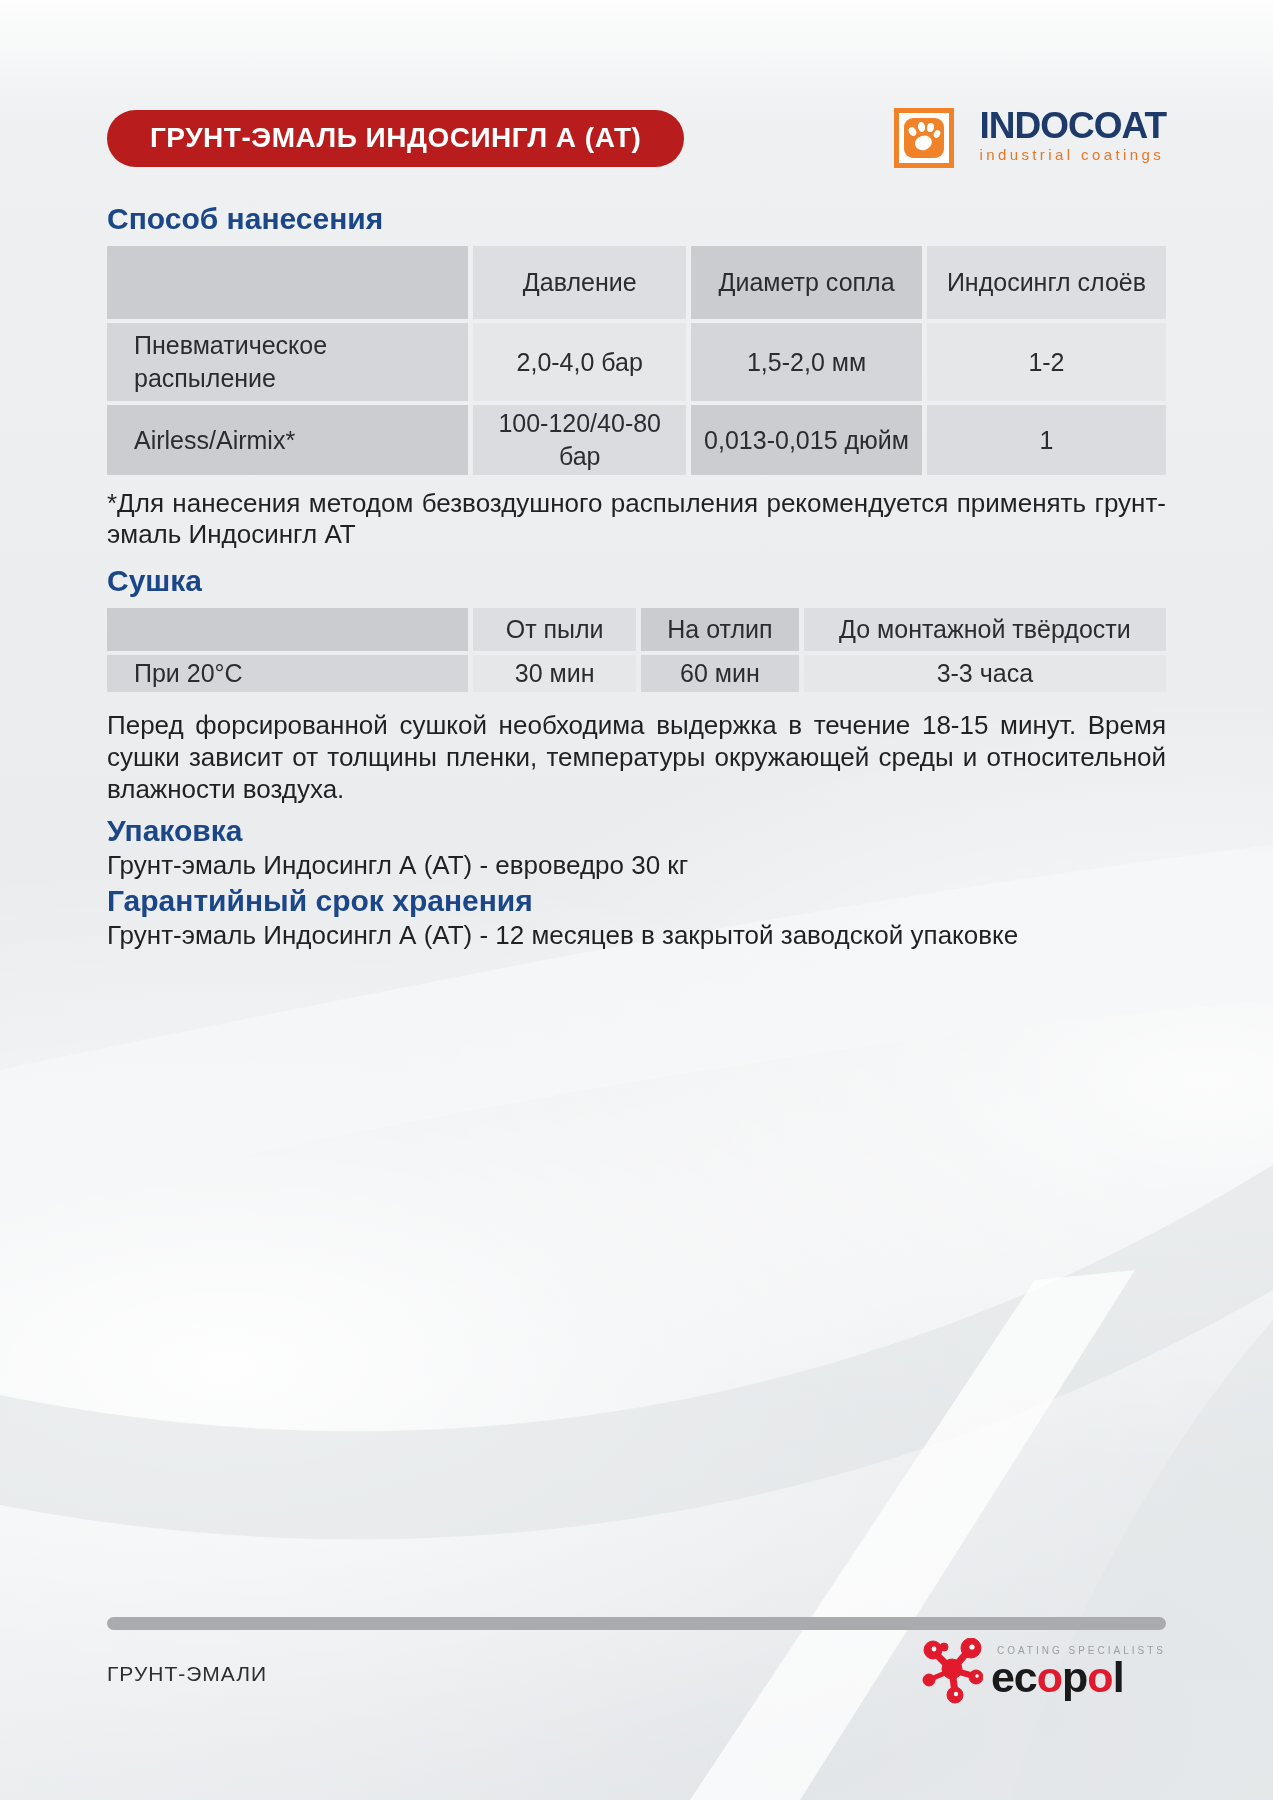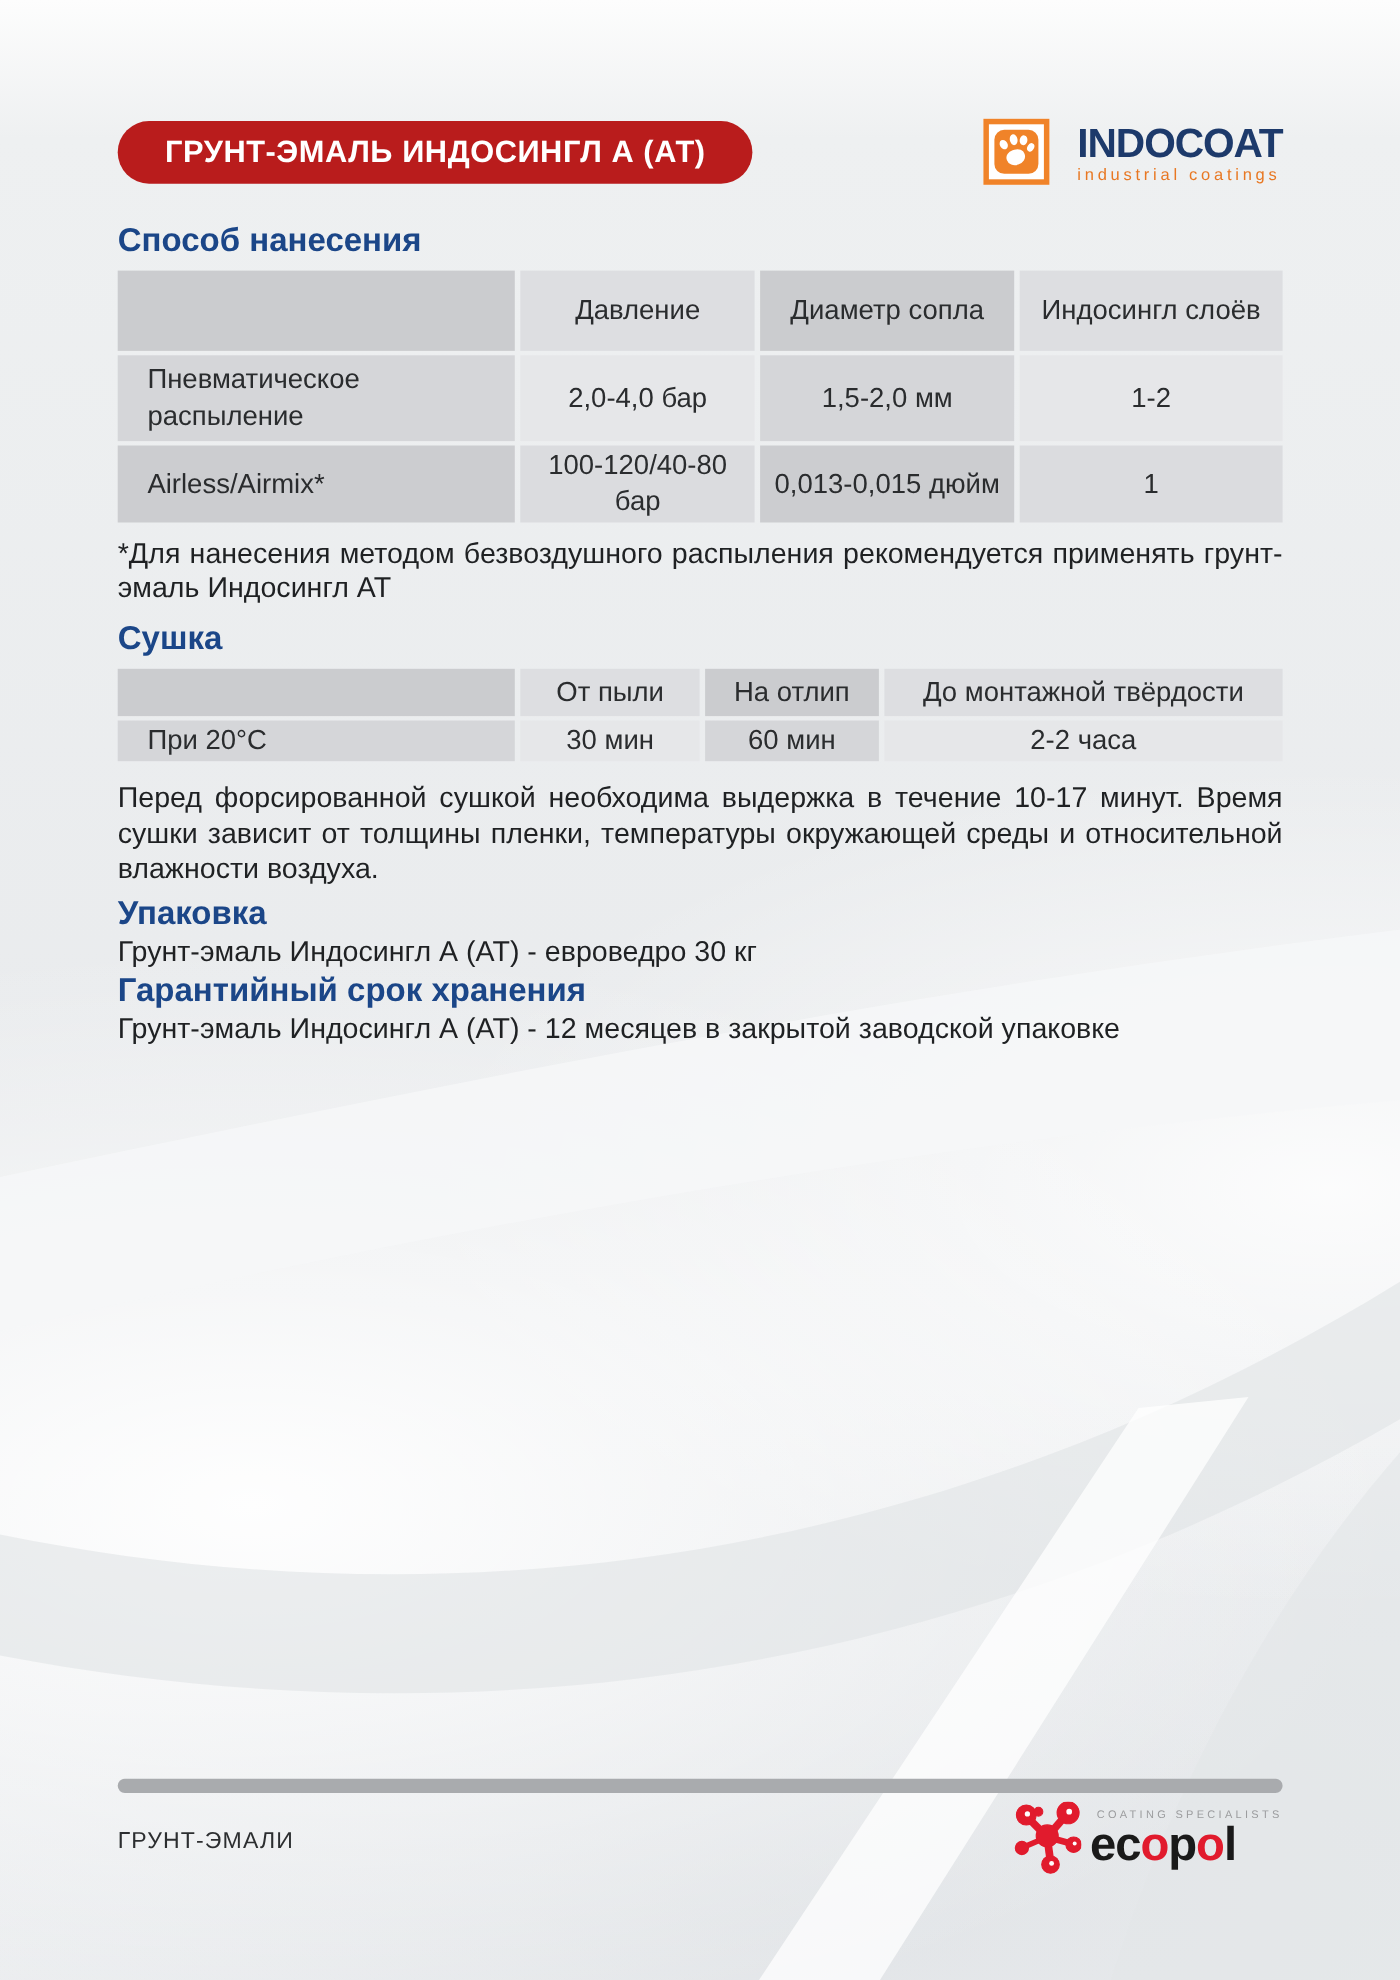--- a/index.html
+++ b/index.html
@@ -17,21 +17,21 @@
   .page{position:absolute;inset:0;z-index:1;}
   .content{position:absolute;left:107px;width:1059px;top:0;}
 
   
   .head-row{display:flex;justify-content:space-between;align-items:center;margin-top:106px;height:64px;}
   .badge{
     display:inline-flex;align-items:center;height:57px;padding:0 43px;
     background:#b91c1c;border-radius:29px;color:#ffffff;
     font-size:28px;font-weight:bold;letter-spacing:.5px;white-space:nowrap;
   }
-  .indocoat{display:flex;align-items:flex-end;gap:25px;}
+  .indocoat{display:flex;align-items:flex-start;gap:25px;}
   .ic-frame{width:60px;height:60px;border:5px solid #F08329;background:#fff;
     display:flex;align-items:center;justify-content:center;box-sizing:border-box;}
   .ic-paw{width:40px;height:40px;background:#F08329;border-radius:9px;position:relative;}
   .pad{position:absolute;background:#fff;border-radius:50%;}
   .pad-main{width:17px;height:14px;left:11px;top:18px;transform:rotate(-18deg);border-radius:45% 45% 50% 50%;}
   .pad-t1{width:7px;height:9px;left:5px;top:9px;transform:rotate(-30deg);}
   .pad-t2{width:7px;height:10px;left:14px;top:4px;transform:rotate(-10deg);}
   .pad-t3{width:7px;height:9px;left:23px;top:5px;transform:rotate(10deg);}
   .pad-t4{width:6px;height:8px;left:30px;top:12px;transform:rotate(30deg);}
   .ic-text{display:flex;flex-direction:column;align-items:flex-start;}
@@ -162,26 +162,26 @@
               <th>От пыли</th>
               <th>На отлип</th>
               <th>До монтажной твёрдости</th>
             </tr>
           </thead>
           <tbody>
             <tr>
               <td>При 20°C</td>
               <td>30 мин</td>
               <td>60 мин</td>
-              <td>2-2 часа</td>
+              <td>3-3 часа</td>
             </tr>
           </tbody>
         </table>
     </div>
-    <div class="body-text note-text">Перед форсированной сушкой необходима выдержка в течение 10-17 минут. Время сушки зависит от толщины пленки, температуры окружающей среды и относительной влажности воздуха.</div>
+    <div class="body-text note-text">Перед форсированной сушкой необходима выдержка в течение 18-15 минут. Время сушки зависит от толщины пленки, температуры окружающей среды и относительной влажности воздуха.</div>
 
     <div class="sec-title t-pack">Упаковка</div>
     <div class="plain-line">Грунт-эмаль Индосингл А (АТ) - евроведро 30 кг</div>
 
     <div class="sec-title t-shelf">Гарантийный срок хранения</div>
     <div class="plain-line">Грунт-эмаль Индосингл А (АТ) - 12 месяцев в закрытой заводской упаковке</div>
 
   </div>
 
   <div class="footer">

